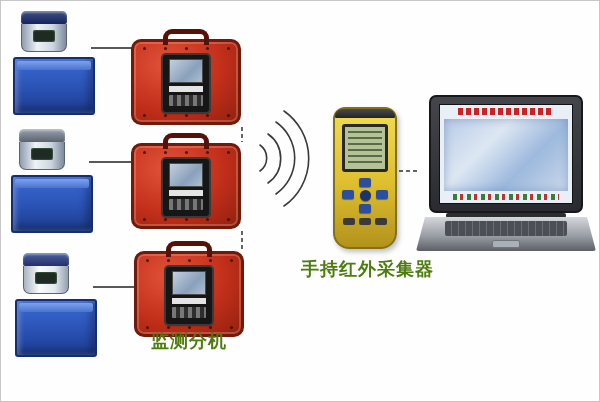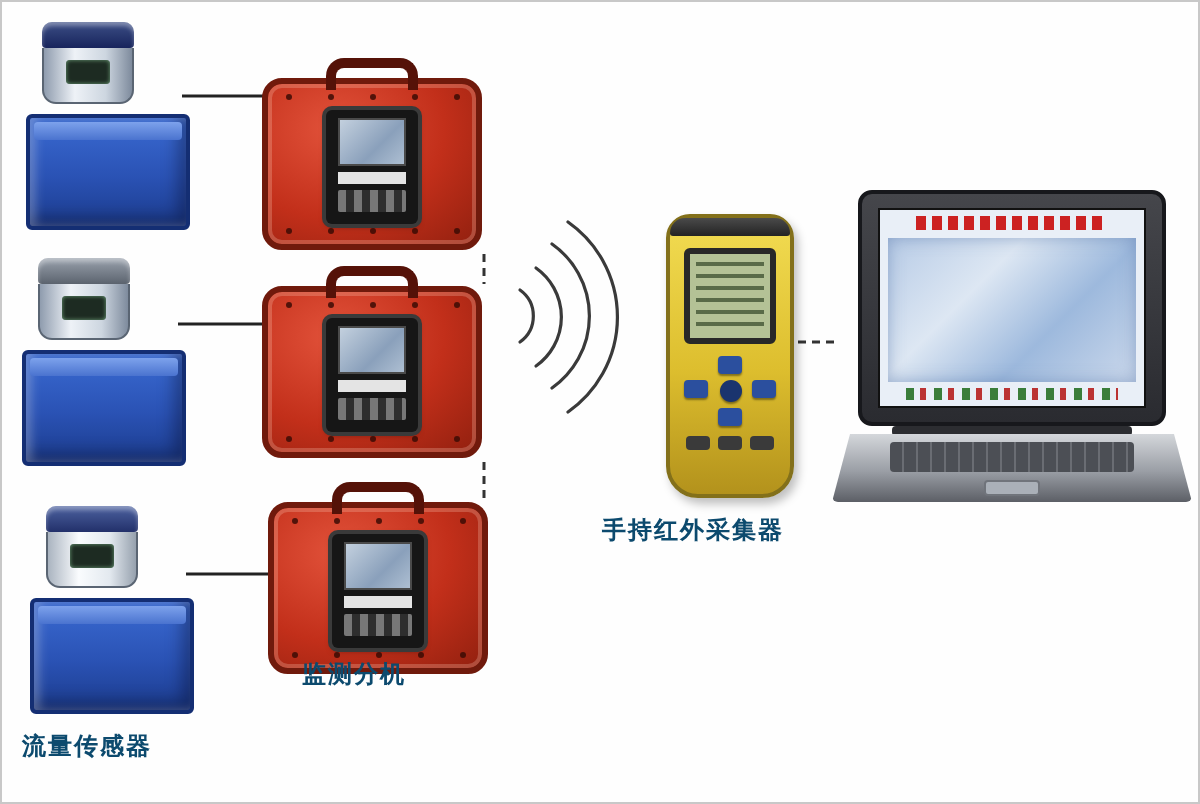--- a/index.html
+++ b/index.html
@@ -58,21 +58,21 @@
   .lt-display { width:100%; height:100%; background:#e9eff7; position:relative; overflow:hidden; border:1px solid #111; }
   .lt-title { position:absolute; top:3px; left:14%; width:72%; height:7px; background:repeating-linear-gradient(90deg,#c22 0 5px, transparent 5px 8px); }
   .lt-pic { position:absolute; top:14px; left:4px; right:4px; bottom:12px; background:linear-gradient(135deg,#b7cbe6 0%,#dde7f3 35%,#9db9dd 65%,#ccd9ec 100%); box-shadow:inset 0 0 8px rgba(90,120,170,.5); }
   .lt-foot { position:absolute; bottom:3px; left:10%; width:80%; height:6px; background:repeating-linear-gradient(90deg,#3a7d3a 0 4px, transparent 4px 7px, #b33 7px 10px, transparent 10px 14px); }
   .lt-hinge { position:absolute; left:30px; top:118px; width:120px; height:5px; background:#2c2d31; border-radius:2px; }
   .lt-base { position:absolute; left:0; top:122px; width:180px; height:34px; background:linear-gradient(180deg,#d4d7db 0%,#9a9ea5 55%,#5c5f66 100%); clip-path:polygon(5% 0, 95% 0, 100% 100%, 0 100%); border-radius:3px; }
   .lt-kb { position:absolute; left:16%; right:16%; top:4px; height:15px; background:repeating-linear-gradient(90deg,#4c4f55 0 6px,#6a6d73 6px 7px); border-radius:2px; }
   .lt-pad { position:absolute; left:42%; width:16%; bottom:3px; height:8px; background:#aab0b8; border:1px solid #70747b; border-radius:2px; }
 
   
-  .diagram-label { position:absolute; font-weight:bold; font-size:12px; color:#0c4a6e; letter-spacing:1px;text-align:center; }
+  .diagram-label { position:absolute; font-weight:bold; font-size:18px; color:#4d7c0f; letter-spacing:1px;text-align:center; }
   .lbl-flow { left:10px; top:364px; }
   .lbl-monitor { left:150px; top:328px; }
   .lbl-handheld { left:300px; top:256px; }
 </style>
 </head>
 <body>
 
 <div class="canvas">
 
   <svg class="connections" viewBox="0 0 600 402">
@@ -187,17 +187,16 @@
         <div class="lt-foot"></div>
       </div>
     </div>
     <div class="lt-hinge"></div>
     <div class="lt-base">
       <div class="lt-kb"></div>
       <div class="lt-pad"></div>
     </div>
   </div>
 
-  <div class="diagram-label lbl-flow">流量传感器</div>
   <div class="diagram-label lbl-monitor">监测分机</div>
   <div class="diagram-label lbl-handheld">手持红外采集器</div>
 
 </div>
 
 </body></html>

